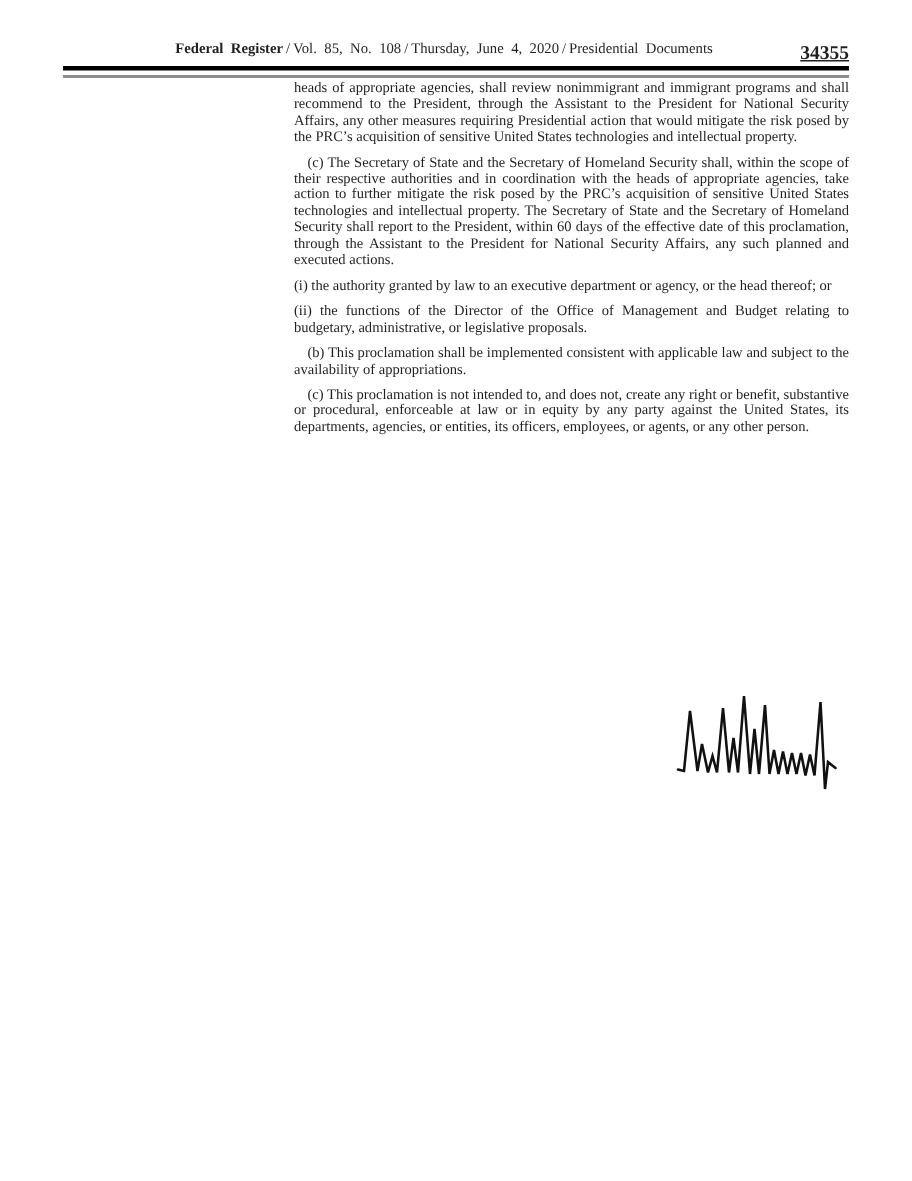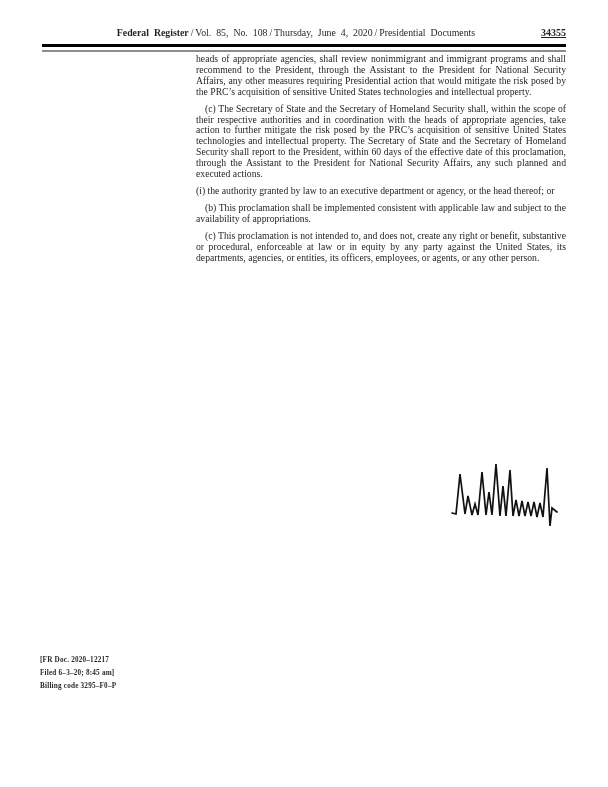--- a/index.html
+++ b/index.html
@@ -12,21 +12,21 @@
   }
   .page { position: relative; width: 608px; height: 787px; background: #fff; }
 
   
   .header-row {
     position: absolute; left: 42px; top: 27px; width: 524px; height: 14px;
     font-size: 9.8px; word-spacing: 2.5px; white-space: nowrap;
   }
   .header-center { position: absolute; left: 0; right: 40px; text-align: center; }
   .journal { font-weight: bold; padding-left: 24px; }
-  .page-num { position: absolute; right: 0; top: 0; font-weight: bold; font-size: 10px; text-decoration: underline; }
+  .page-num { position: absolute; right: 0; top: 0; font-weight: bold; font-size: 13px; text-decoration: underline; }
   .rule-thick { position: absolute; left: 42px; top: 44px; width: 524px; height: 3px; background: #000; }
   .rule-thin  { position: absolute; left: 42px; top: 50px; width: 524px; height: 2px; background: #8d8d8d; }
 
   
   .main {
     position: absolute; left: 196px; top: 54px; width: 370px;
     font-size: 9.7px; line-height: 10.9px; text-align: justify;
   }
   .para { margin: 0 0 6px 0; }
   .ind { text-indent: 9px; }
@@ -58,38 +58,34 @@
     </div>
     <div class="page-num">34355</div>
   </div>
   <div class="rule-thick"></div>
   <div class="rule-thin"></div>
 
   <div class="main">
     <p class="para">heads of appropriate agencies, shall review nonimmigrant and immigrant programs and shall recommend to the President, through the Assistant to the President for National Security Affairs, any other measures requiring Presidential action that would mitigate the risk posed by the PRC’s acquisition of sensitive United States technologies and intellectual property.</p>
     <p class="para ind">(c) The Secretary of State and the Secretary of Homeland Security shall, within the scope of their respective authorities and in coordination with the heads of appropriate agencies, take action to further mitigate the risk posed by the PRC’s acquisition of sensitive United States technologies and intellectual property. The Secretary of State and the Secretary of Homeland Security shall report to the President, within 60 days of the effective date of this proclamation, through the Assistant to the President for National Security Affairs, any such planned and executed actions.</p>
     <p class="para sub">(i) the authority granted by law to an executive department or agency, or the head thereof; or</p>
+    <p class="para sub">(ii) the functions of the Director of the Office of Management and Budget relating to budgetary, administrative, or legislative proposals.</p>
     <p class="para ind">(b) This proclamation shall be implemented consistent with applicable law and subject to the availability of appropriations.</p>
     <p class="para ind">(c) This proclamation is not intended to, and does not, create any right or benefit, substantive or procedural, enforceable at law or in equity by any party against the United States, its departments, agencies, or entities, its officers, employees, or agents, or any other person.</p>
   </div>
 
   <svg class="signature" viewBox="0 0 122 74" xmlns="http://www.w3.org/2000/svg">
     <path d="M4,55 L8,56
              L12,16 L17,56
              L20,38 L24,57
              L27,46 L30,57
              L34,14 L38,57
              L41,34 L44,57
              L48,6 L52,58
              L55,28 L58,58
              L62,12 L65,58
              L68,42 L71,58 L74,43 L77,58 L80,44 L83,58 L86,44 L89,59 L92,45 L95,59
              L99,10 L102,68
              L104,50 L109,54" fill="none" stroke="#111111" stroke-width="1.7" stroke-linejoin="miter" stroke-linecap="round"></path>
   </svg>
 
-  <div class="footer">
-    <div>[FR Doc. 2020–12217</div>
-    <div>Filed 6–3–20; 8:45 am]</div>
-    <div>Billing code 3295–F0–P</div>
-  </div>
 
 </div>
 
 </body></html>

